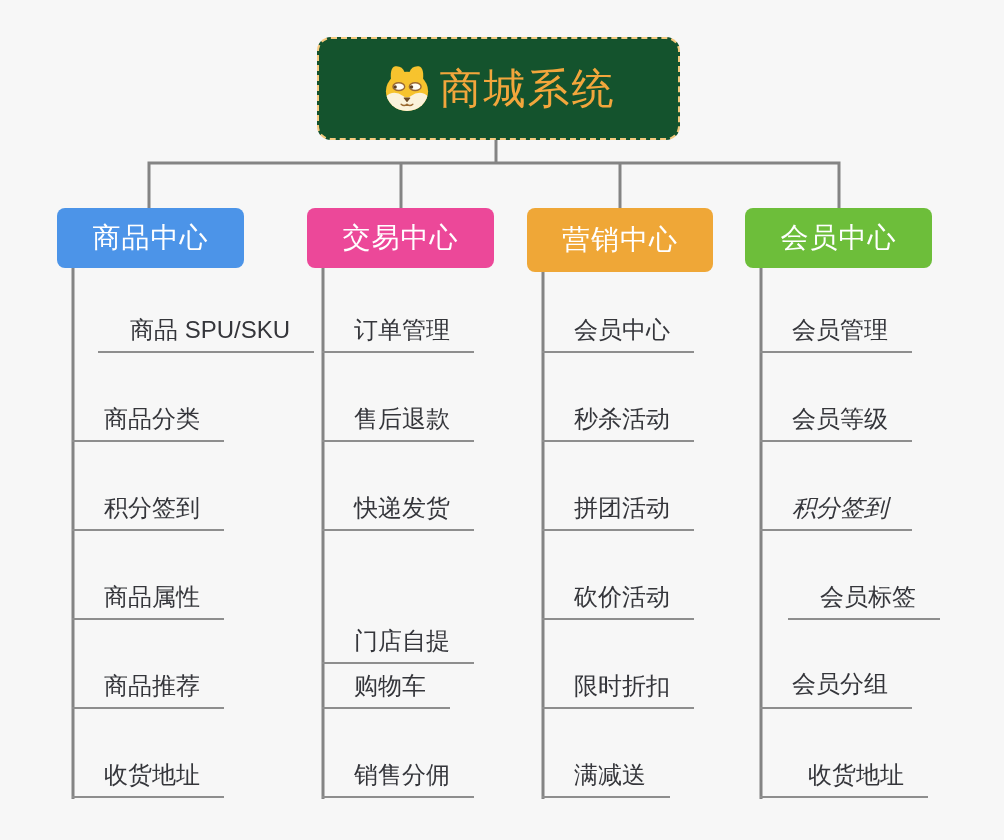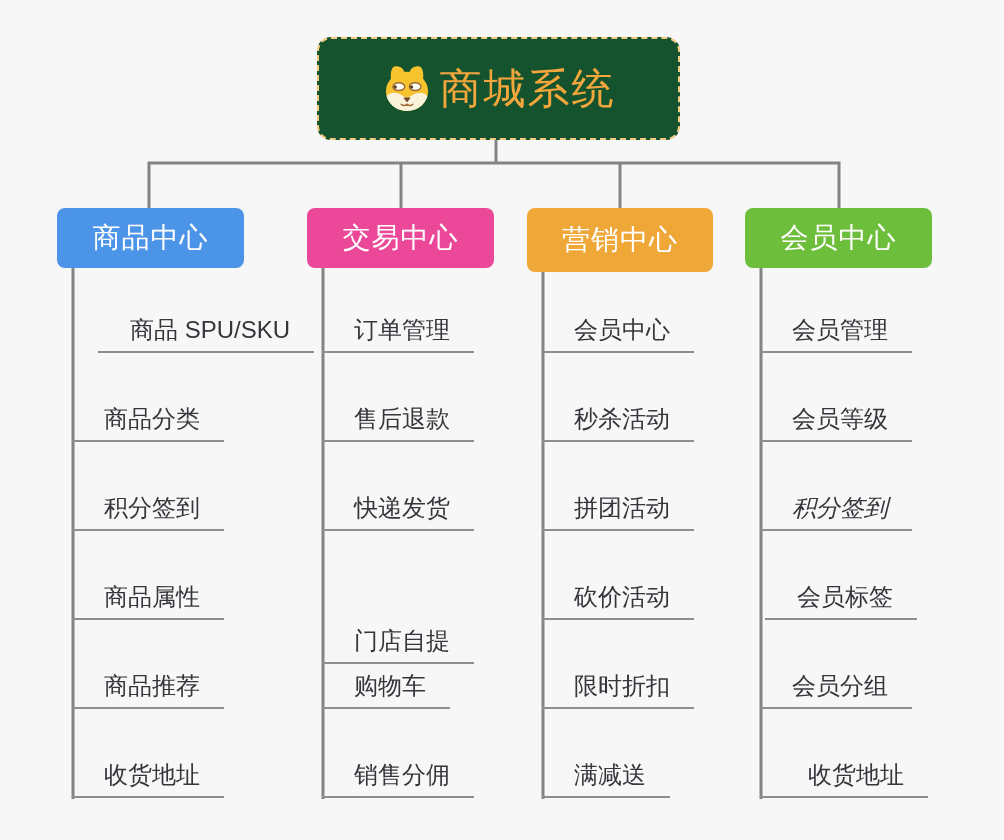--- a/index.html
+++ b/index.html
@@ -114,18 +114,18 @@
       <div class="topic-item" style="left: 542px; top: 491px;">拼团活动</div>
       <div class="topic-item" style="left: 542px; top: 580px;">砍价活动</div>
       <div class="topic-item" style="left: 542px; top: 669px;">限时折扣</div>
       <div class="topic-item" style="left: 542px; top: 758px;">满减送</div>
       <div class="branch-header" style="left: 745px; top: 208px; width: 187px; height: 60px; background: rgb(109, 190, 58);">
         <span>会员中心</span>
       </div>
       <div class="topic-item" style="left: 760px; top: 313px;">会员管理</div>
       <div class="topic-item" style="left: 760px; top: 402px;">会员等级</div>
       <div class="topic-item" style="left: 760px; top: 491px; font-style: italic;">积分签到</div>
-      <div class="topic-item" style="left: 765px; top: 580px;">会员标签</div>
-      <div class="topic-item" style="left: 760px; top: 669px;">会员分组</div>
+      <div class="topic-item" style="left: 788px; top: 580px;">会员标签</div>
+      <div class="topic-item" style="left: 760px; top: 669px; font-family: Liberation Mono, monospace;">会员分组</div>
       <div class="topic-item" style="left: 760px; top: 758px; padding-left: 48px;">收货地址</div>
     </div>
 
 </div>
 
 </body></html>

